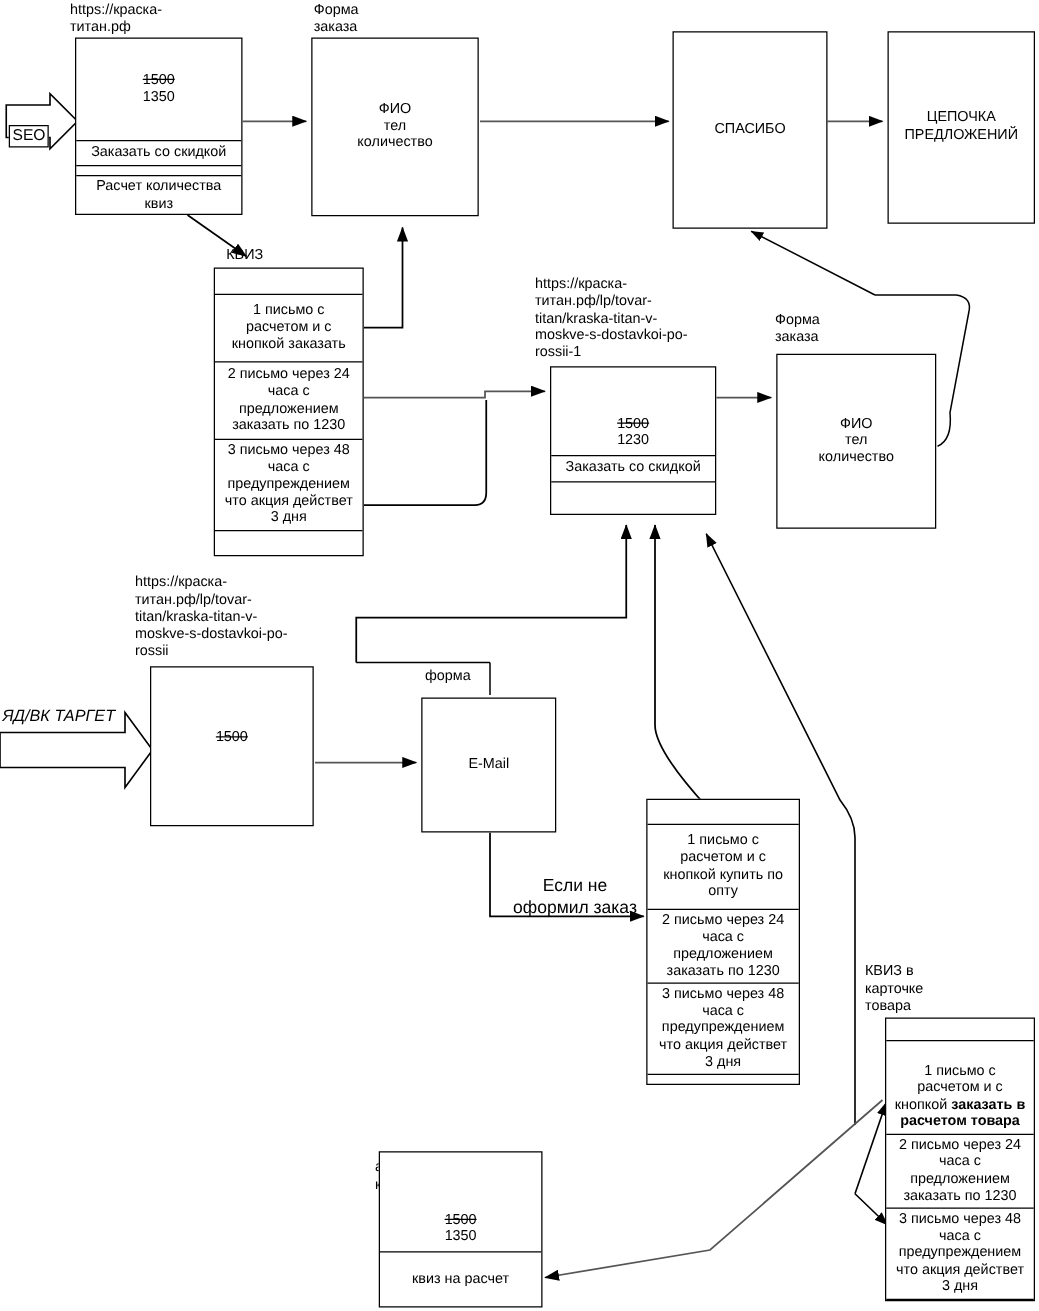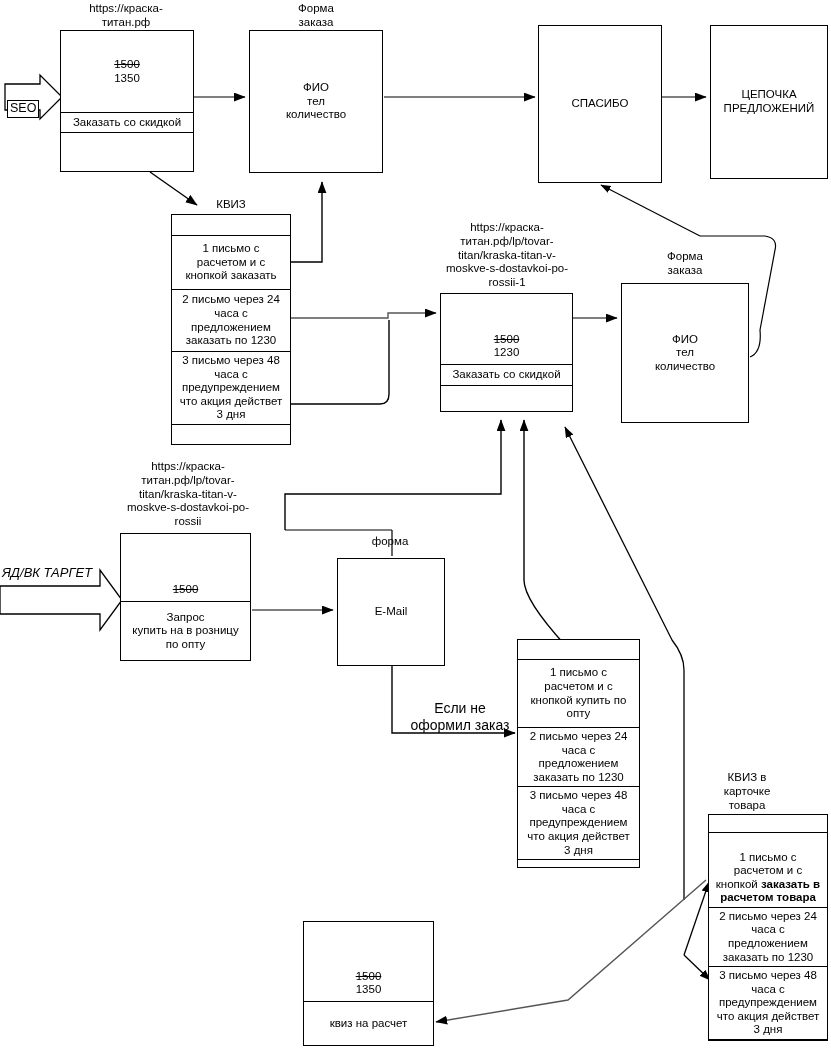--- a/index.html
+++ b/index.html
@@ -35,21 +35,20 @@
     justify-content: center;
     text-align: center;
     padding: 2px 3px;
     line-height: 1.18;
     font-size: 11.5px;
     color: #000;
   }
   .cell:last-child { border-bottom: none; }
   .caption {
     position: absolute;
-    text-align: center;
     font-size: 11.5px;
     line-height: 1.2;
     color: #000;
     white-space: pre-line;
   }
   .strike { text-decoration: line-through; }
   .bold { font-weight: bold; }
   .banner {
     position: absolute;
     font-size: 13px;
@@ -159,20 +158,22 @@
   <div class="arrowlabel" style="left:400px; top:700px; width:120px;">Если не
 оформил заказ</div>
 
   <div class="node" style="left:60px; top:30px; width:134px; height:142px;">
     <div class="cell" style="flex:0 0 82px; flex-direction:column;">
       <span class="strike">1500</span>
       <span>1350</span>
     </div>
     <div class="cell" style="flex:0 0 20px;">Заказать со скидкой</div>
     <div class="cell" style="flex:0 0 8px;"></div>
+    <div class="cell" style="flex:1 1 auto; white-space:pre-line;">Расчет количества
+квиз</div>
   </div>
 
   <div class="node" style="left:249px; top:30px; width:134px; height:143px;">
     <div class="cell" style="flex:1; white-space:pre-line;">ФИО
 тел
 количество</div>
   </div>
 
   <div class="node" style="left:538px; top:25px; width:124px; height:158px;">
     <div class="cell" style="flex:1;">СПАСИБО</div>
@@ -212,23 +213,20 @@
   <div class="node" style="left:621px; top:283px; width:128px; height:140px;">
     <div class="cell" style="flex:1; white-space:pre-line;">ФИО
 тел
 количество</div>
   </div>
 
   <div class="node" style="left:120px; top:533px; width:131px; height:128px;">
     <div class="cell" style="flex:0 0 68px; flex-direction:column; justify-content:flex-end; padding-bottom:4px;">
       <span class="strike">1500</span>
     </div>
-    <div class="cell" style="flex:1 1 auto; white-space:pre-line;">Запрос
-купить на в розницу
-по опту</div>
   </div>
 
   <div class="node" style="left:337px; top:558px; width:108px; height:108px;">
     <div class="cell" style="flex:1;">E-Mail</div>
   </div>
 
   <div class="node" style="left:517px; top:639px; width:123px; height:229px;">
     <div class="cell" style="flex:0 0 20px;"></div>
     <div class="cell" style="flex:0 0 68px; white-space:pre-line;">1 письмо с
 расчетом и с

